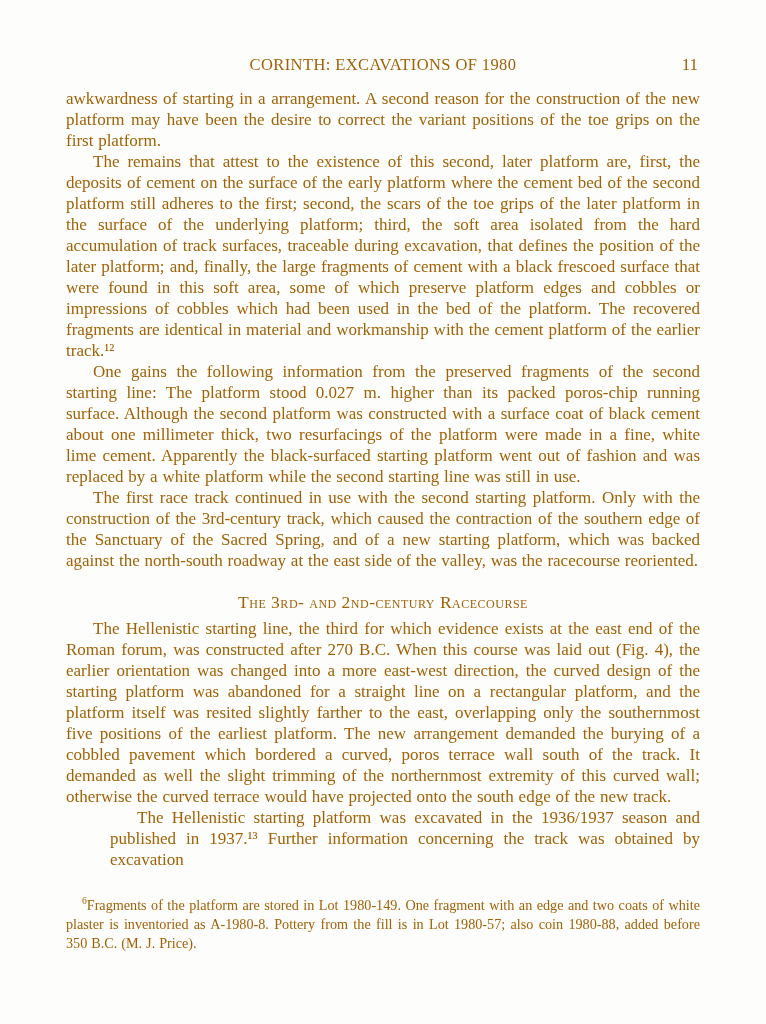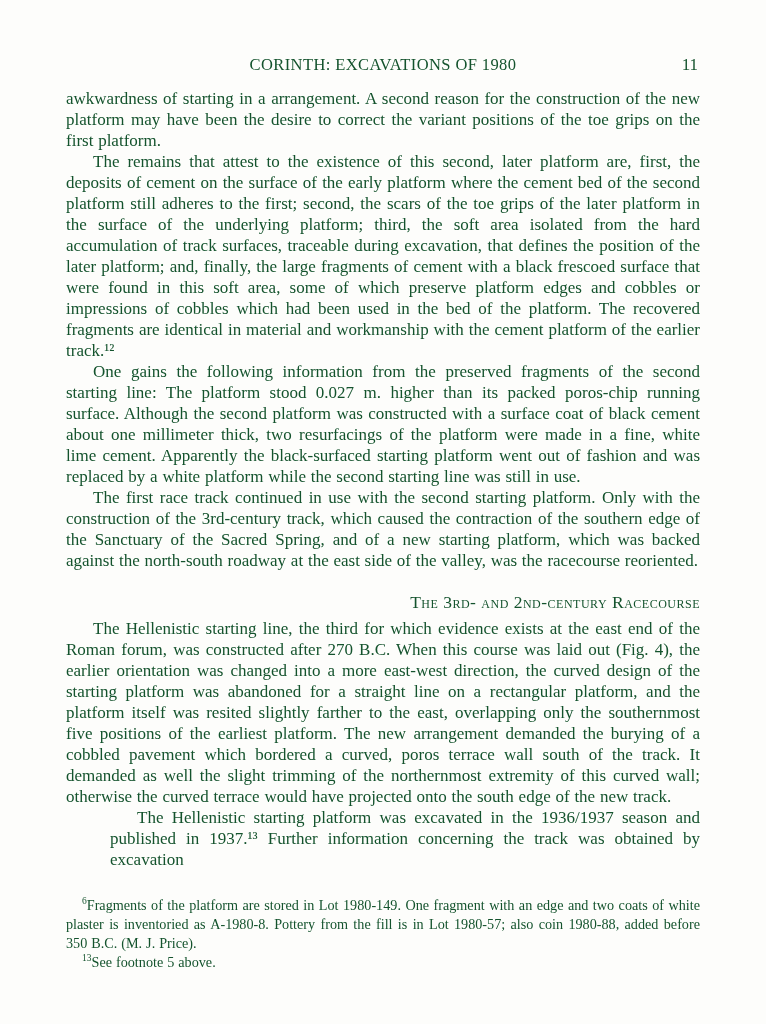--- a/index.html
+++ b/index.html
@@ -5,21 +5,21 @@
   html, body {
     margin: 0;
     padding: 0;
     background: #ffffff;
   }
   .page {
     position: relative;
     width: 766px;
     height: 1024px;
     background: #fdfdfb;
-    color: #14532d;
+    color: #a16207;
     font-family: "Liberation Serif", serif;
     overflow: hidden;
   }
   .running-header {
     position: absolute;
     top: 55px;
     left: 66px;
     width: 634px;
     height: 22px;
   }
@@ -51,21 +51,21 @@
   }
   .para.no-indent { text-indent: 0; }
   .para.justify-last { text-align-last: justify; margin-left: 44px; }
   .section-heading {
     margin: 21px 0 5px 0;
     font-size: 17.5px;
     font-weight: 400;
     font-variant: small-caps;
     letter-spacing: 0.5px;
     line-height: 21px;
-    text-align: right;
+    text-align: center;
   }
   .footnotes {
     position: absolute;
     top: 896px;
     left: 66px;
     width: 634px;
   }
   .footnote {
     margin: 0;
     font-size: 14.2px;
@@ -98,16 +98,15 @@
     <p class="para">The first race track continued in use with the second starting platform. Only with the construction of the 3rd-century track, which caused the contraction of the southern edge of the Sanctuary of the Sacred Spring, and of a new starting platform, which was backed against the north-south roadway at the east side of the valley, was the racecourse reoriented.</p>
 
     <h2 class="section-heading">The 3rd- and 2nd-century Racecourse</h2>
 
     <p class="para">The Hellenistic starting line, the third for which evidence exists at the east end of the Roman forum, was constructed after 270 B.C. When this course was laid out (Fig. 4), the earlier orientation was changed into a more east-west direction, the curved design of the starting platform was abandoned for a straight line on a rectangular platform, and the platform itself was resited slightly farther to the east, overlapping only the southernmost five positions of the earliest platform. The new arrangement demanded the burying of a cobbled pavement which bordered a curved, poros terrace wall south of the track. It demanded as well the slight trimming of the northernmost extremity of this curved wall; otherwise the curved terrace would have projected onto the south edge of the new track.</p>
     <p class="para justify-last">The Hellenistic starting platform was excavated in the 1936/1937 season and published in 1937.¹³ Further information concerning the track was obtained by excavation</p>
   </main>
 
   <footer class="footnotes">
     <p class="footnote"><sup class="fn-marker">6</sup><span>Fragments of the platform are stored in Lot 1980-149. One fragment with an edge and two coats of white plaster is inventoried as A-1980-8. Pottery from the fill is in Lot 1980-57; also coin 1980-88, added before 350 B.C. (M. J. Price).</span></p>
-    <p class="footnote"><sup class="fn-marker">13</sup><span>See footnote 5 above.</span></p>
   </footer>
 
 </div>
 
 </body></html>

